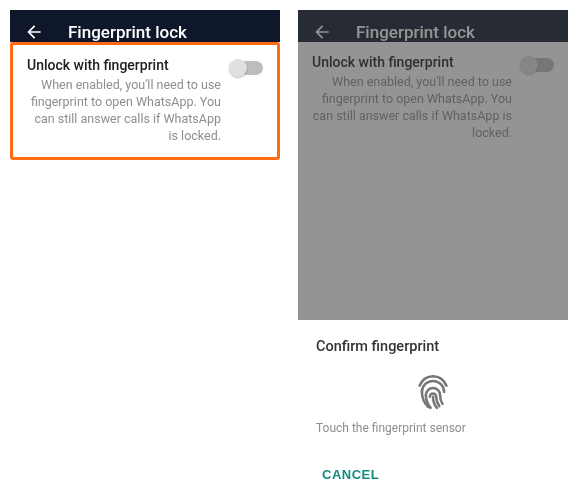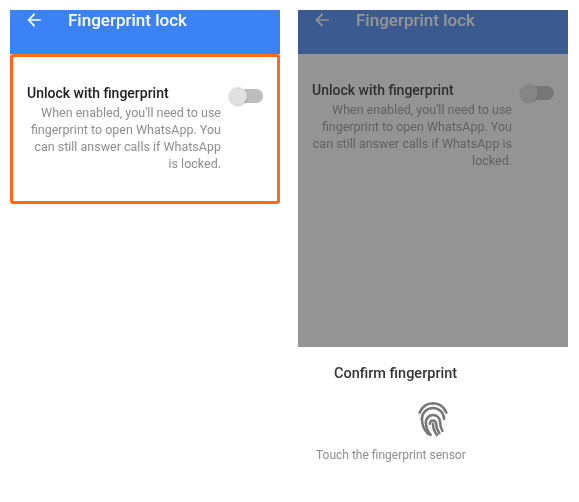--- a/index.html
+++ b/index.html
@@ -11,42 +11,42 @@
       padding: 10px;
     }
     .phone {
       width: 270px;
       height: 480px;
       background: #fff;
       position: relative;
       overflow: hidden;
     }
     .header {
-      background: #3b82f6;
+      background: #0f172a;
       color: #fff;
       display: flex;
-      align-items: flex-start;
-      height: 44px;
+      align-items: flex-end;
+      height: 32px;
       padding: 0 14px;
     }
     .back-arrow {
       width: 20px;
       height: 20px;
       display: flex;
       align-items: center;
       justify-content: center;
       margin-right: 24px;
       cursor: pointer;
     }
     .header-title {
       font-size: 17px;
       font-weight: 500;
     }
     .setting-block {
-      padding: 28px 14px;
+      padding: 12px 14px;
       display: flex;
       align-items: flex-start;
     }
     .setting-text-col {
       flex: 1;
       padding-right: 10px;
     }
     .setting-title {
       font-size: 14px;
       color: #202020;
@@ -93,21 +93,20 @@
       position: absolute;
       left: 0; right: 0; bottom: 0;
       background: #fff;
       padding: 18px 18px 14px 18px;
     }
     .dialog-title {
       font-size: 14.5px;
       color: #333;
       font-weight: 500;
       margin-bottom: 18px;
-      margin-left: 18px;
     }
     .fp-icon {
       display: flex;
       justify-content: center;
       margin-bottom: 10px;
     }
     .fp-hint {
       font-size: 12px;
       color: #8e8e8e;
       margin-bottom: 26px;
@@ -183,14 +182,17 @@
         <path d="M12 2c4 0 7 2.5 8.5 6"></path>
         <path d="M5 12c0-3.9 3.1-7 7-7s7 3.1 7 7"></path>
         <path d="M7.5 14c0-2.5 2-4.5 4.5-4.5s4.5 2 4.5 4.5c0 2 .5 4 1.5 5.5"></path>
         <path d="M10 15c0-1.1.9-2 2-2s2 .9 2 2c0 2.3.8 4.3 2 6"></path>
         <path d="M12 15c0 2.8 1 5.3 2.5 7"></path>
         <path d="M7.5 14c0 3 1.2 5.8 3 8"></path>
         <path d="M5 12c0 3.5 1.5 7 4 9.5"></path>
       </svg>
     </div>
     <div class="fp-hint">Touch the fingerprint sensor</div>
+    <div class="dialog-actions">
+      <button class="cancel-btn">CANCEL</button>
+    </div>
   </div>
 </div>
 
 </body></html>

